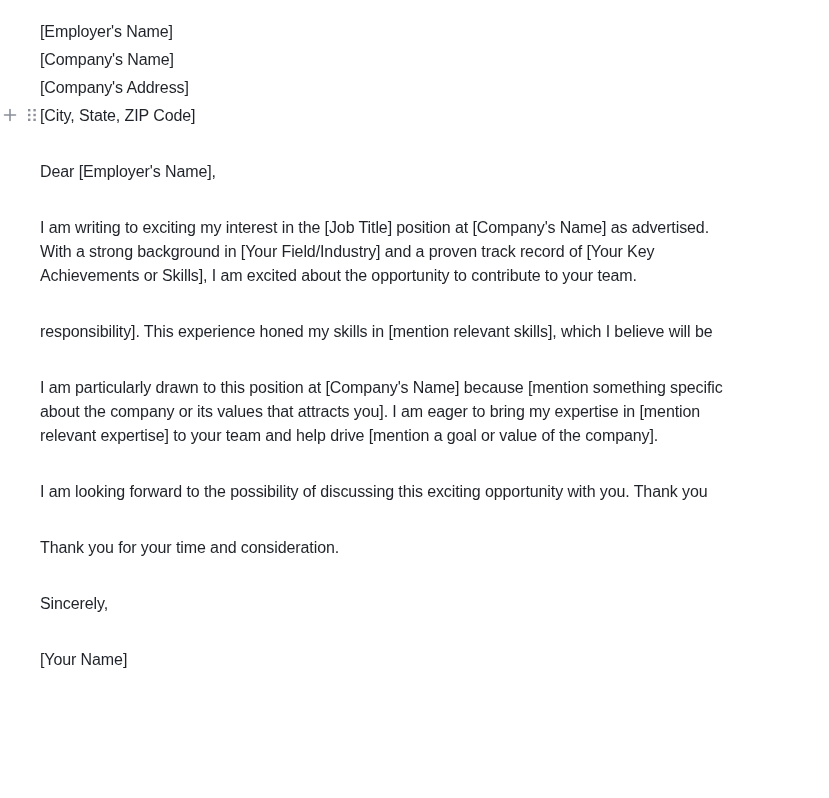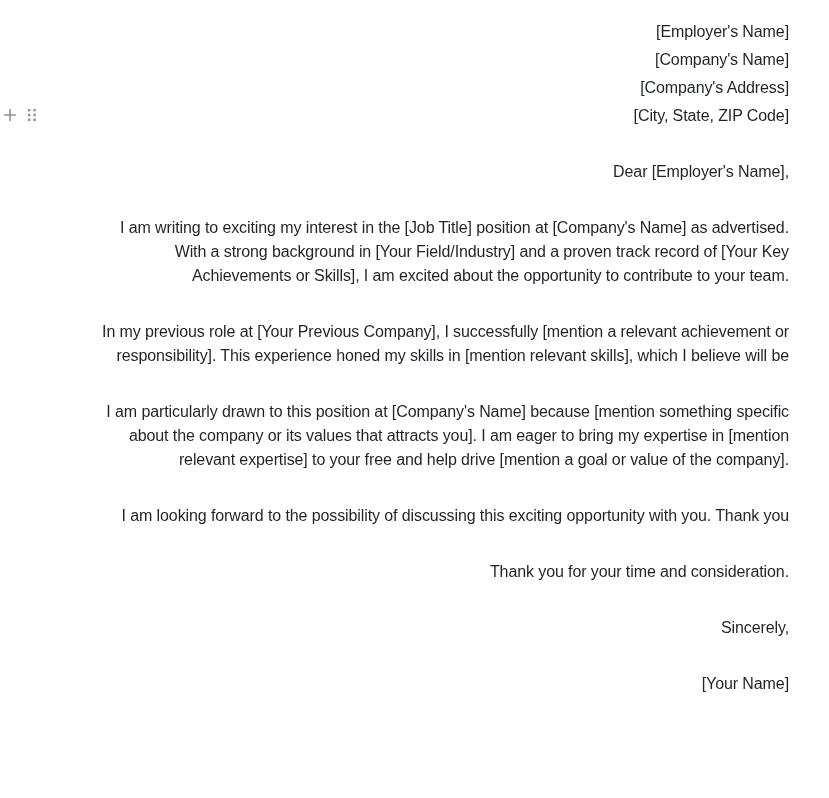--- a/index.html
+++ b/index.html
@@ -21,21 +21,20 @@
     padding: 18px 40px 0 40px;
   }
   .block {
     position: relative;
     padding: 2px 0;
   }
   .line {
     line-height: 24px;
     white-space: nowrap;
     letter-spacing: -0.1px;
-    text-align: right;
   }
   .gap { height: 28px; }
   .block-controls {
     position: absolute;
     left: -38px;
     top: 50%;
     transform: translateY(-50%);
     display: flex;
     align-items: center;
     height: 24px;
@@ -105,30 +104,29 @@
 
   <div class="block">
     <div class="line">I am writing to exciting my interest in the [Job Title] position at [Company's Name] as advertised.</div>
     <div class="line">With a strong background in [Your Field/Industry] and a proven track record of [Your Key</div>
     <div class="line">Achievements or Skills], I am excited about the opportunity to contribute to your team.</div>
   </div>
 
   <div class="gap"></div>
 
   <div class="block">
-    <div class="line">In my previous role at [Your Previous Company], I successfully [mention a relevant achievement or</div>
     <div class="line">responsibility]. This experience honed my skills in [mention relevant skills], which I believe will be</div>
   </div>
 
   <div class="gap"></div>
 
   <div class="block">
     <div class="line">I am particularly drawn to this position at [Company's Name] because [mention something specific</div>
     <div class="line">about the company or its values that attracts you]. I am eager to bring my expertise in [mention</div>
-    <div class="line">relevant expertise] to your free and help drive [mention a goal or value of the company].</div>
+    <div class="line">relevant expertise] to your team and help drive [mention a goal or value of the company].</div>
   </div>
 
   <div class="gap"></div>
 
   <div class="block">
     <div class="line">I am looking forward to the possibility of discussing this exciting opportunity with you. Thank you</div>
   </div>
 
   <div class="gap"></div>
 

